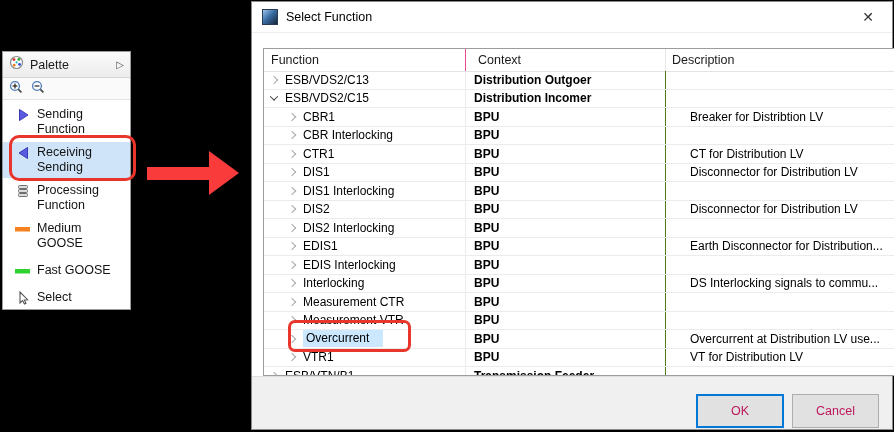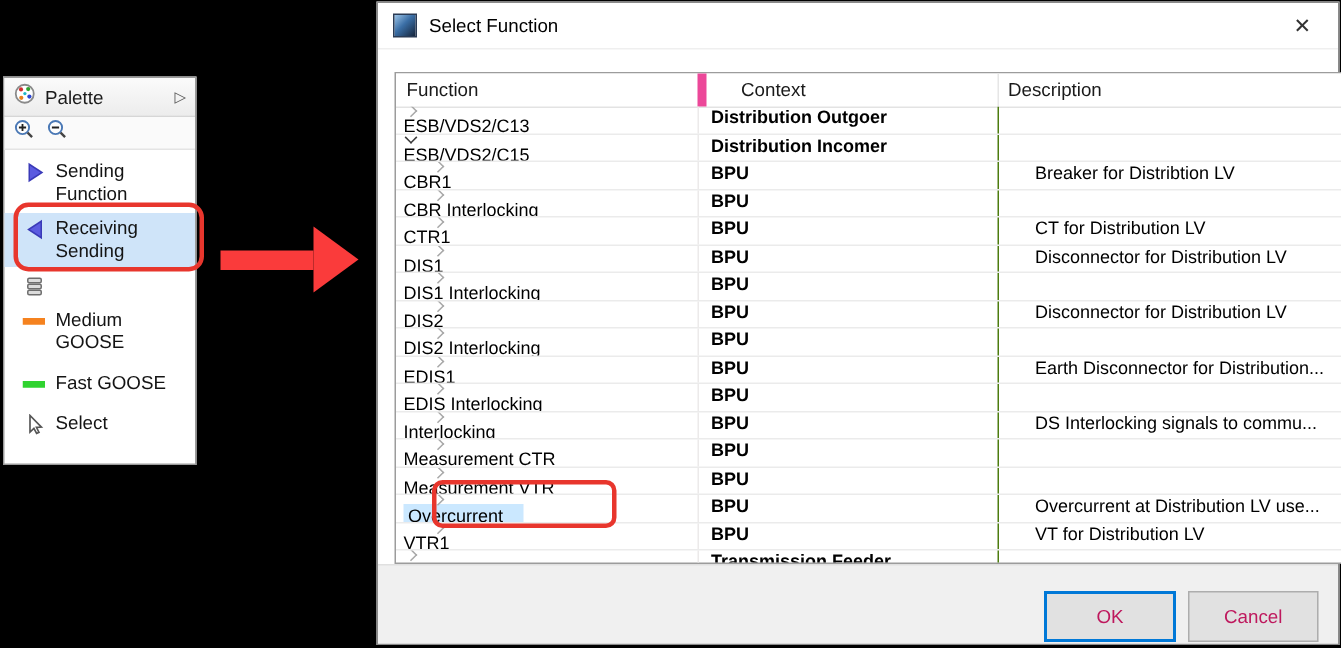--- a/index.html
+++ b/index.html
@@ -43,26 +43,26 @@
   .close-x{position:absolute;right:14px;top:6px;font-size:14px;color:#333;cursor:pointer;
            line-height:18px;padding:0 4px;}
 
   
   .ftable{position:absolute;left:11px;top:46px;width:692px;height:328px;background:#fff;
           border:1px solid #9c9c9c;box-sizing:border-box;}
   .thead{position:absolute;left:0;top:0;right:17px;height:22px;display:flex;align-items:center;
          border-bottom:1px solid #e3e3e3;background:#fff;}
   .hcell{font-size:12.5px;color:#1a1a1a;box-sizing:border-box;height:100%;display:flex;align-items:center;}
   .h-func{width:201px;padding-left:7px;}
-  .h-ctx{width:200px;padding-left:23px;border-left:6px solid #ec4899;}
+  .h-ctx{width:200px;padding-left:12px;border-left:1px solid #ec4899;}
   .h-desc{flex:1;padding-left:6px;border-left:1px solid #e6e6e6;}
   .tbody{position:absolute;left:0;top:22px;right:17px;bottom:0;overflow:hidden;}
   .trow{display:flex;height:18.5px;border-bottom:1px solid #ebebeb;align-items:center;
         font-size:12px;color:#000;box-sizing:border-box;}
-  .cell{box-sizing:border-box;height:100%;display:flex;align-items:flex-start;overflow:hidden;white-space:nowrap;flex-direction:column;}
+  .cell{box-sizing:border-box;height:100%;display:flex;align-items:center;overflow:hidden;white-space:nowrap;}
   .c-func{width:201px;padding-left:5px;}
   .c-ctx{width:200px;padding-left:8px;border-left:1px solid #eceaea;font-weight:bold;}
   .c-desc{flex:1;padding-left:24px;border-left:1px solid #4d7c0f;}
   .chev{width:5px;height:5px;border-top:1.4px solid #a8a8a8;border-right:1.4px solid #a8a8a8;
         display:inline-block;transform:rotate(45deg);margin:0 8px 0 2px;flex:none;}
   .chev-down{border-color:#3c3c3c;transform:rotate(135deg) translate(-1px,1px);}
   .lvl1{margin-left:20px;}
   .flabel.sel{background:#cbe8ff;padding:1px 14px 2px 3px;}
 
   
@@ -139,20 +139,21 @@
         <div class="p-item">
           <span class="p-icon">
             <svg width="14" height="14" viewBox="0 0 14 14">
               <g fill="#dcdcdc" stroke="#6e6e6e" stroke-width="1">
                 <rect x="2.5" y="1.5" width="9" height="3" rx="1"></rect>
                 <rect x="2.5" y="5.5" width="9" height="3" rx="1"></rect>
                 <rect x="2.5" y="9.5" width="9" height="3" rx="1"></rect>
               </g>
             </svg>
           </span>
+          <span class="p-label">Processing Function</span>
         </div>
         <div class="p-item p-goose">
           <span class="p-icon">
             <svg width="16" height="14" viewBox="0 0 16 14">
               <rect x="0" y="5" width="15" height="4.5" fill="#f5821f"></rect>
             </svg>
           </span>
           <span class="p-label">Medium GOOSE</span>
         </div>
         <div class="p-item p-goose">

